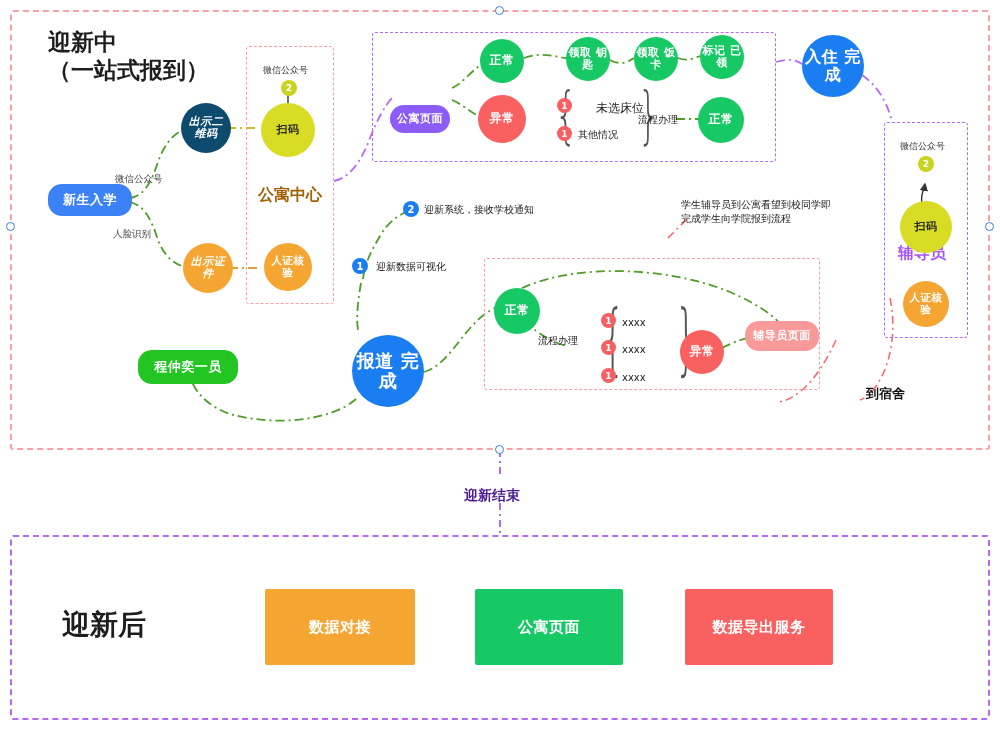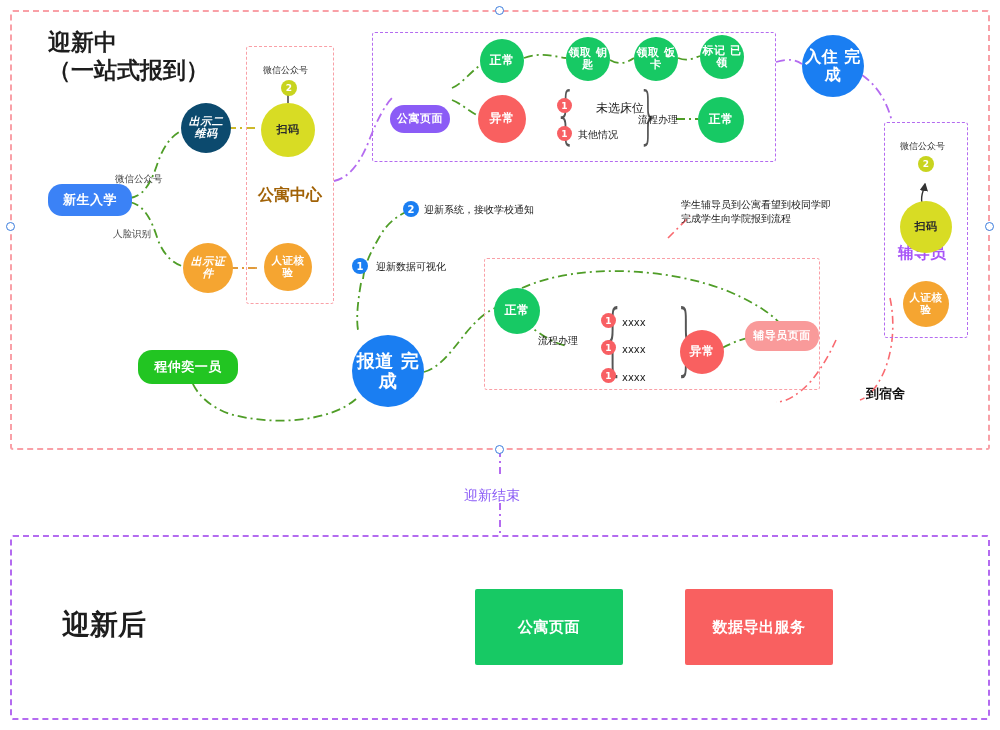--- a/index.html
+++ b/index.html
@@ -169,21 +169,21 @@
   <div class="anchor" style="left:495px; top:6px;"></div>
   <div class="anchor" style="left:6px;  top:222px;"></div>
   <div class="anchor" style="left:985px;top:222px;"></div>
   <div class="anchor" style="left:495px;top:445px;"></div>
 
   <div class="bigtitle" style="left:48px; top:28px; font-size:23px;">迎新中
 （一站式报到）</div>
 
   <div class="bigtitle" style="left:62px; top:608px; font-size:28px;">迎新后</div>
 
-  <div class="lbl" style="left:464px; top:486px; font-size:14px; font-weight:normal; color:#8b5cf6;">迎新结束</div>
+  <div class="lbl" style="left:464px; top:486px; font-size:14px; font-weight:bold; color:#4c1d95;">迎新结束</div>
 
   <div class="region-title" style="left:258px; top:185px; font-size:16px; color:#a16207;">公寓中心</div>
 
   <div class="region-title" style="left:898px; top:243px; font-size:16px; color:#a855f7;">辅导员</div>
 
   <div class="node pill" style="left:48px; top:184px; width:84px; height:32px; background:#3b82f6; font-size:13px;">新生入学</div>
 
   <div class="node circle" style="left:181px; top:103px; width:50px; height:50px; background:#0c4a6e; font-size:11px;font-style:italic;">出示二
 维码</div>
 
@@ -265,18 +265,19 @@
 
   <div class="numdot" style="left:601px; top:368px; width:15px; height:15px; background:#f85f63; font-size:9px;">1</div>
   <div class="lbl" style="left:622px; top:371px; font-size:10px;">xxxx</div>
 
   <div class="node circle" style="left:680px; top:330px; width:44px; height:44px; background:#f96060; font-size:12px;">异常</div>
 
   <div class="node pill" style="left:745px; top:321px; width:74px; height:30px; background:#f99a9a; font-size:11px;">辅导员页面</div>
 
   <div class="lbl" style="left:866px; top:385px; font-size:13px; font-weight:bold; color:#111;">到宿舍</div>
 
+  <div class="node rect" style="left:265px; top:589px; width:150px; height:76px; background:#f5a531; font-size:15px;">数据对接</div>
 
   <div class="node rect" style="left:475px; top:589px; width:148px; height:76px; background:#17c964; font-size:15px;">公寓页面</div>
 
   <div class="node rect" style="left:685px; top:589px; width:148px; height:76px; background:#f96060; font-size:15px;">数据导出服务</div>
 
 </div>
 
 </body></html>

